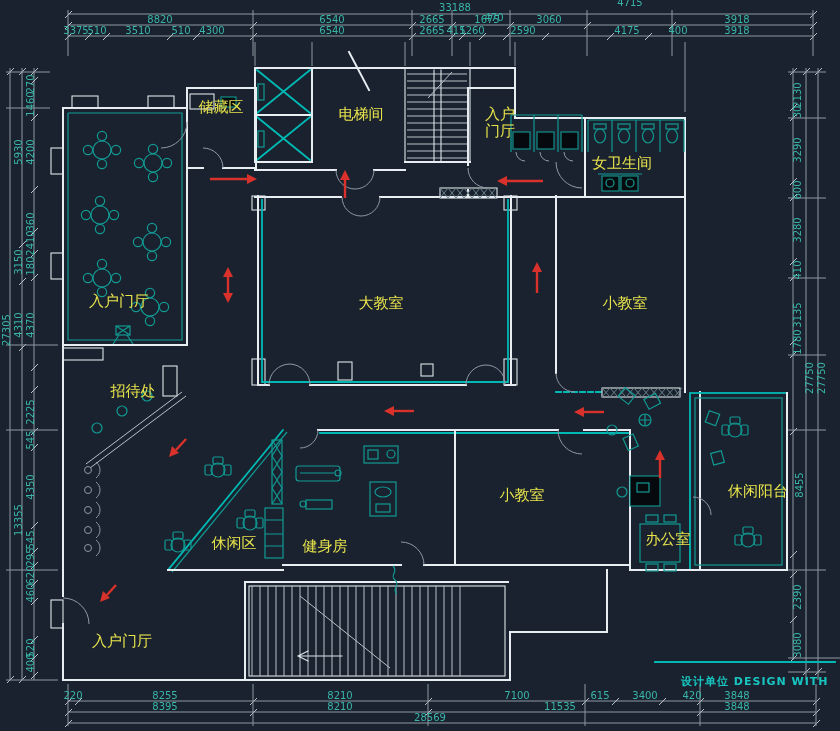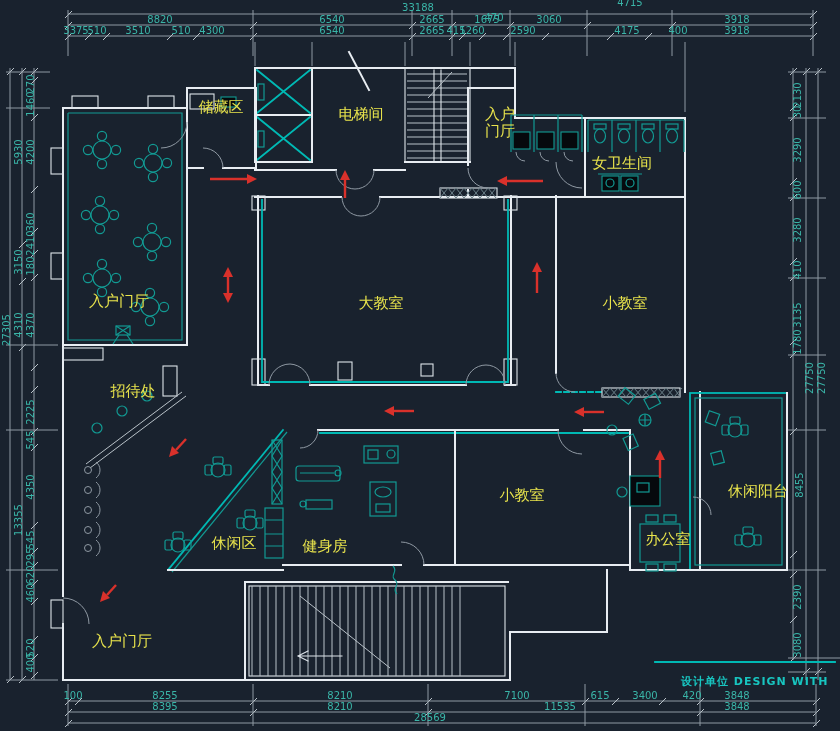--- a/index.html
+++ b/index.html
@@ -308,21 +308,21 @@
 <div class="room-label" style="left:381px;top:303px">大教室</div>
 <div class="room-label" style="left:625px;top:303px">小教室</div>
 <div class="room-label" style="left:133px;top:391px">招待处</div>
 <div class="room-label" style="left:234px;top:543px">休闲区</div>
 <div class="room-label" style="left:325px;top:546px">健身房</div>
 <div class="room-label" style="left:522px;top:495px">小教室</div>
 <div class="room-label" style="left:668px;top:539px">办公室</div>
 <div class="room-label" style="left:758px;top:491px">休闲阳台</div>
 <div class="room-label" style="left:122px;top:641px">入户门厅</div>
 
-<div class="dim" style="left:418px;top:8px">33188</div>
+<div class="dim" style="left:455px;top:8px">33188</div>
 <div class="dim" style="left:160px;top:20px">8820</div>
 <div class="dim" style="left:332px;top:20px">6540</div>
 <div class="dim" style="left:432px;top:20px">2665</div>
 <div class="dim" style="left:487px;top:20px">1675</div>
 <div class="dim" style="left:549px;top:20px">3060</div>
 <div class="dim" style="left:630px;top:3px">4715</div>
 <div class="dim" style="left:737px;top:20px">3918</div>
 <div class="dim" style="left:76px;top:31px">3375</div>
 <div class="dim" style="left:97px;top:31px">510</div>
 <div class="dim" style="left:138px;top:31px">3510</div>
@@ -331,21 +331,21 @@
 <div class="dim" style="left:332px;top:31px">6540</div>
 <div class="dim" style="left:432px;top:31px">2665</div>
 <div class="dim" style="left:456px;top:31px">415</div>
 <div class="dim" style="left:472px;top:31px">1260</div>
 <div class="dim" style="left:494px;top:18px">470</div>
 <div class="dim" style="left:523px;top:31px">2590</div>
 <div class="dim" style="left:627px;top:31px">4175</div>
 <div class="dim" style="left:678px;top:31px">400</div>
 <div class="dim" style="left:737px;top:31px">3918</div>
 
-<div class="dim" style="left:73px;top:696px">100</div>
+<div class="dim" style="left:73px;top:696px">220</div>
 <div class="dim" style="left:165px;top:696px">8255</div>
 <div class="dim" style="left:340px;top:696px">8210</div>
 <div class="dim" style="left:517px;top:696px">7100</div>
 <div class="dim" style="left:600px;top:696px">615</div>
 <div class="dim" style="left:645px;top:696px">3400</div>
 <div class="dim" style="left:692px;top:696px">420</div>
 <div class="dim" style="left:737px;top:696px">3848</div>
 <div class="dim" style="left:165px;top:707px">8395</div>
 <div class="dim" style="left:340px;top:707px">8210</div>
 <div class="dim" style="left:560px;top:707px">11535</div>

